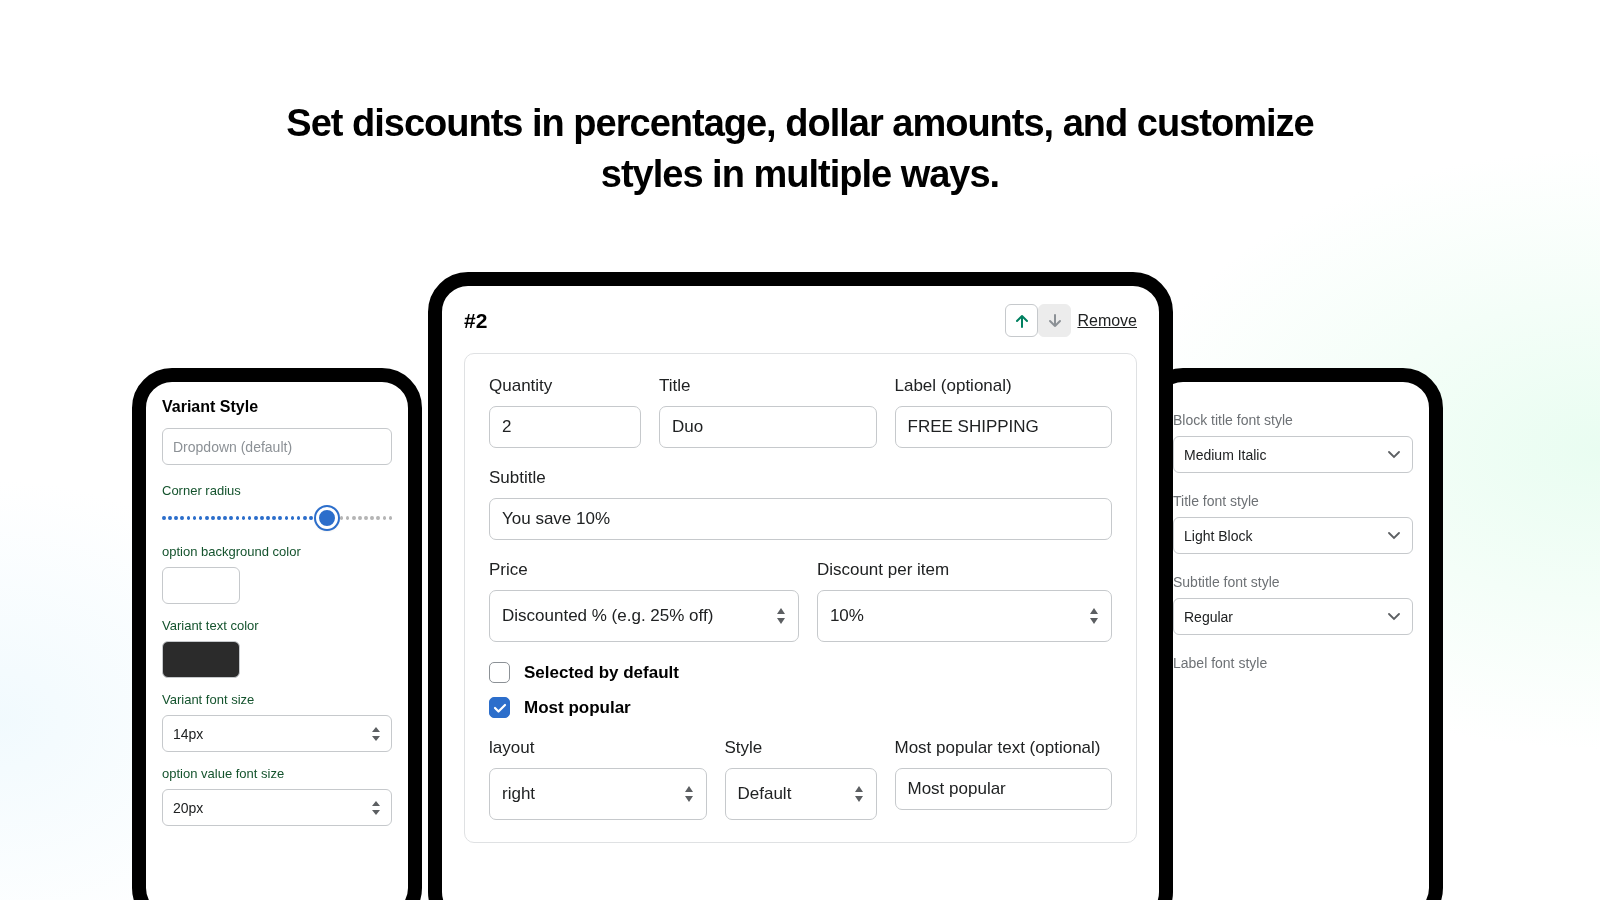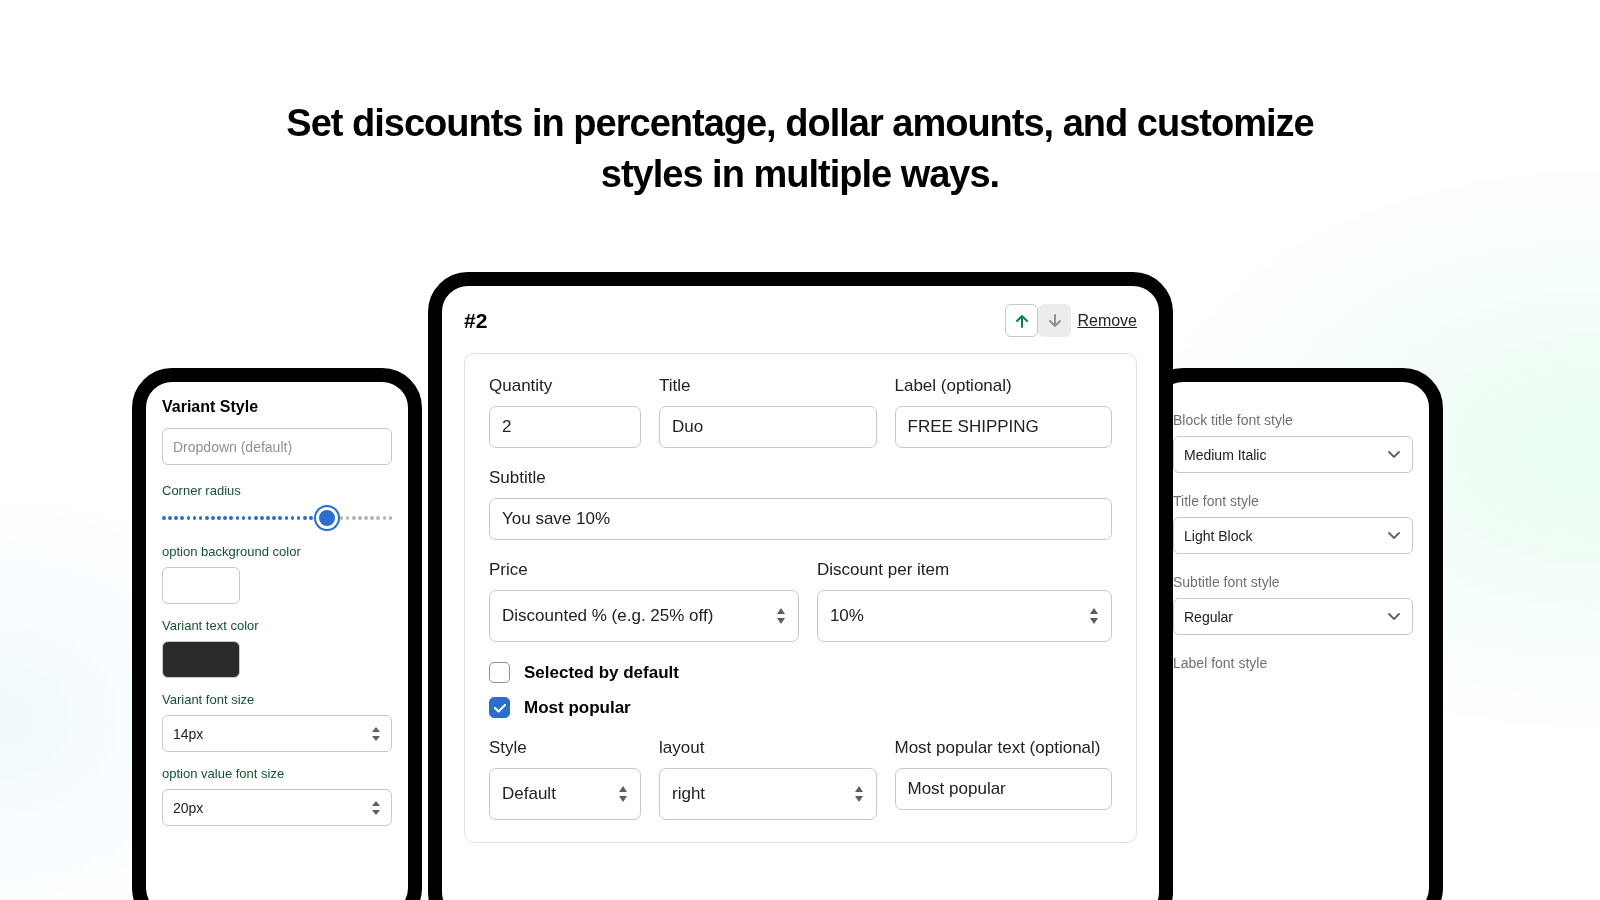--- a/index.html
+++ b/index.html
@@ -347,37 +347,37 @@
     <div class="chk-row" style="margin-bottom:20px;">
       <div class="checkbox checked">
         <svg width="14" height="14" viewBox="0 0 14 14">
             <path d="M2 7l3.5 3.5L12 4" stroke="#fff" stroke-width="2.2" fill="none" stroke-linecap="round" stroke-linejoin="round"></path>
           </svg>
       </div>
       <div class="chk-label">Most popular</div>
     </div>
 
     <div class="row" style="margin-bottom:0">
+      <div class="col">
+        <div class="field-label">layout</div>
+        <div class="sel-lg">
+          <span>right</span>
+          <svg class="double-caret" width="10" height="16" viewBox="0 0 10 16">
+              <path d="M5 0L9 6H1z M5 16L1 10h8z" fill="currentColor"></path>
+            </svg>
+        </div>
+      </div>
       <div class="col col-narrow">
         <div class="field-label">Style</div>
         <div class="sel-lg">
           <span>Default</span>
           <svg class="double-caret" width="10" height="16" viewBox="0 0 10 16">
               <path d="M5 0L9 6H1z M5 16L1 10h8z" fill="currentColor"></path>
             </svg>
         </div>
       </div>
       <div class="col">
-        <div class="field-label">layout</div>
-        <div class="sel-lg">
-          <span>right</span>
-          <svg class="double-caret" width="10" height="16" viewBox="0 0 10 16">
-              <path d="M5 0L9 6H1z M5 16L1 10h8z" fill="currentColor"></path>
-            </svg>
-        </div>
-      </div>
-      <div class="col">
         <div class="field-label">Most popular text (optional)</div>
         <input class="text-in" value="Most popular" style="">
       </div>
     </div>
   </div>
 </div>
 
 </body></html>

